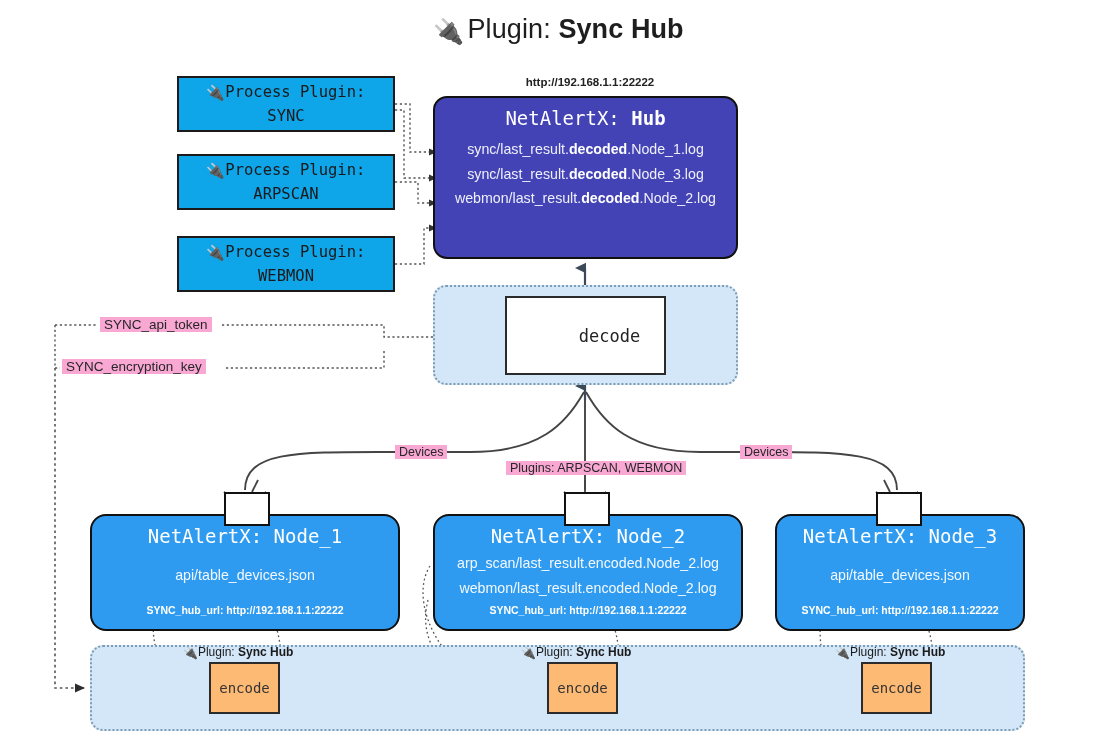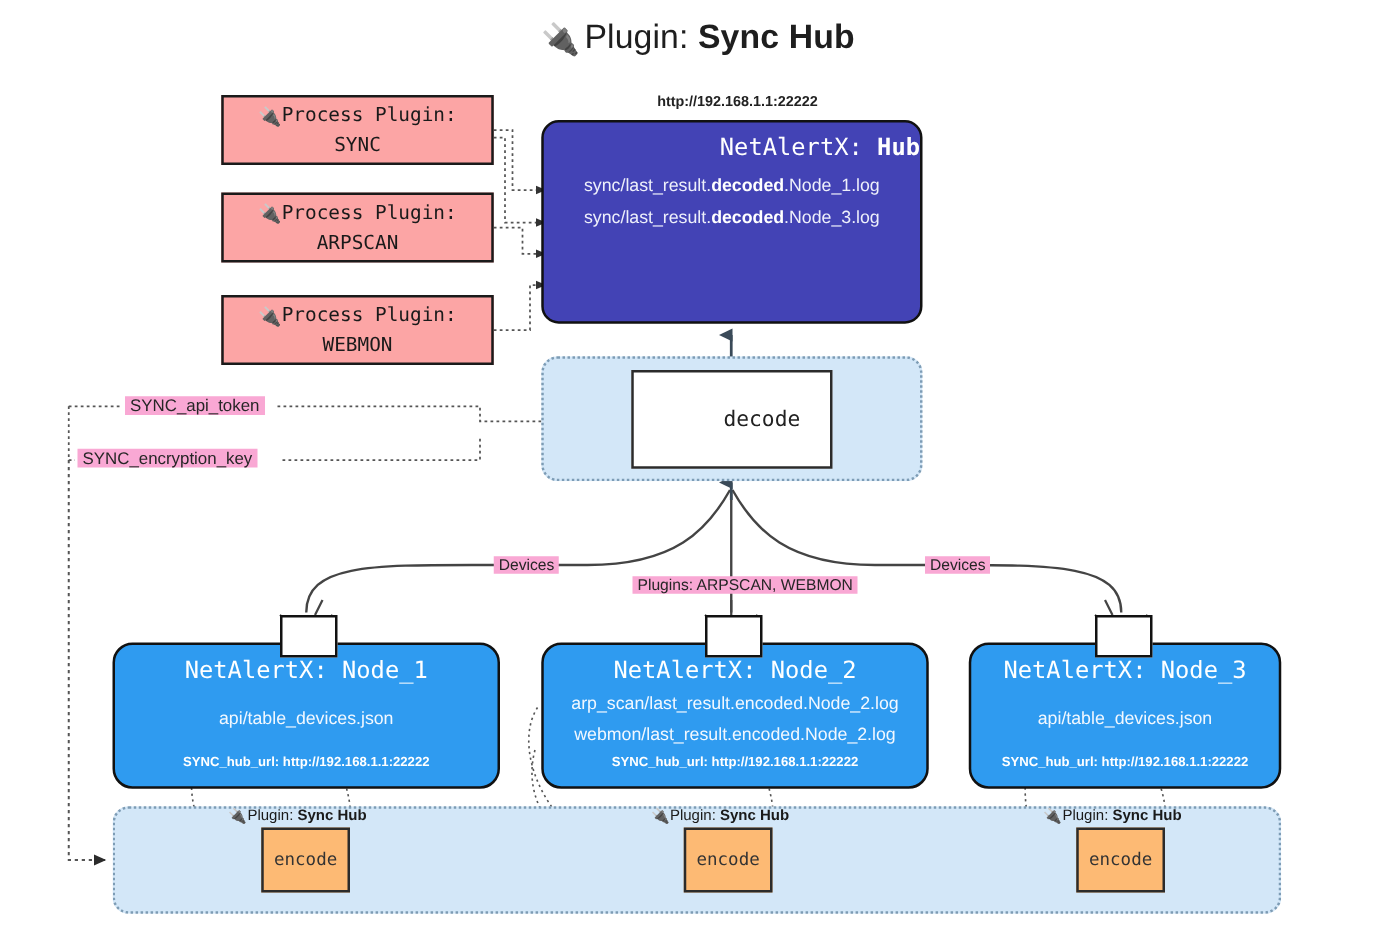--- a/index.html
+++ b/index.html
@@ -50,21 +50,21 @@
     margin-right: 3px;
     vertical-align: -2px;
   }
   #title .t-strong { font-weight: bold; }
 
   
   .proc-box {
     width: 218px;
     height: 56px;
     border: 2px solid #1a1a1a;
-    background: #fca5a5;
+    background: #0ea5e9;
     font-family: "DejaVu Sans Mono", "Liberation Mono", monospace;
     font-size: 15.5px;
     line-height: 1.42;
     color: #1a1a1a;
     display: flex;
     flex-direction: column;
     align-items: center;
     justify-content: center;
     text-align: center;
   }
@@ -95,21 +95,21 @@
   #hub-box {
     left: 433px;
     top: 96px;
     width: 305px;
     height: 163px;
     background: #4343b5;
     border: 2.5px solid #111111;
     border-radius: 14px;
     display: flex;
     flex-direction: column;
-    align-items: flex-end;
+    align-items: center;
     padding-top: 9px;
   }
   #hub-box .hub-title {
     font-family: "DejaVu Sans Mono", "Liberation Mono", monospace;
     font-size: 19px;
     color: #ffffff;
     margin-bottom: 8px;
     white-space: nowrap;
   }
   #hub-box .hub-title b { font-weight: bold; }
@@ -341,20 +341,21 @@
     <div class="l1"><span class="plug">🔌</span><span>Process Plugin:</span></div>
     <div class="l2">WEBMON</div>
   </div>
 
   <div class="node" id="hub-url">http://192.168.1.1:22222</div>
 
   <div class="node" id="hub-box">
     <div class="hub-title"><span>NetAlertX: </span><b>Hub</b></div>
     <div class="hub-line"><span>sync/last_result.</span><b>decoded</b><span>.Node_1.log</span></div>
     <div class="hub-line"><span>sync/last_result.</span><b>decoded</b><span>.Node_3.log</span></div>
+    <div class="hub-line"><span>webmon/last_result.</span><b>decoded</b><span>.Node_2.log</span></div>
   </div>
 
   <div class="node" id="decode-container"></div>
   <div class="node" id="decode-box">decode</div>
 
   <div class="edge-label" id="lbl-api-token">SYNC_api_token</div>
   <div class="edge-label" id="lbl-enc-key">SYNC_encryption_key</div>
   <div class="edge-label" id="lbl-dev-left">Devices</div>
   <div class="edge-label" id="lbl-dev-right">Devices</div>
   <div class="edge-label" id="lbl-plugins-mid">Plugins: ARPSCAN, WEBMON</div>

